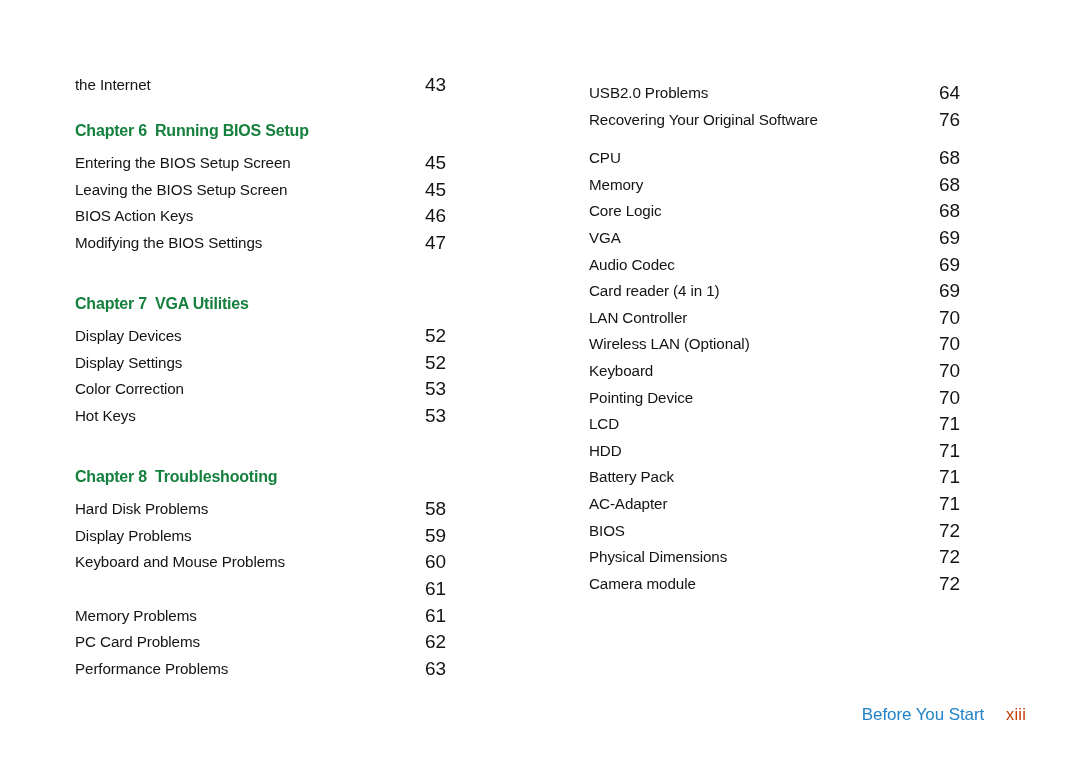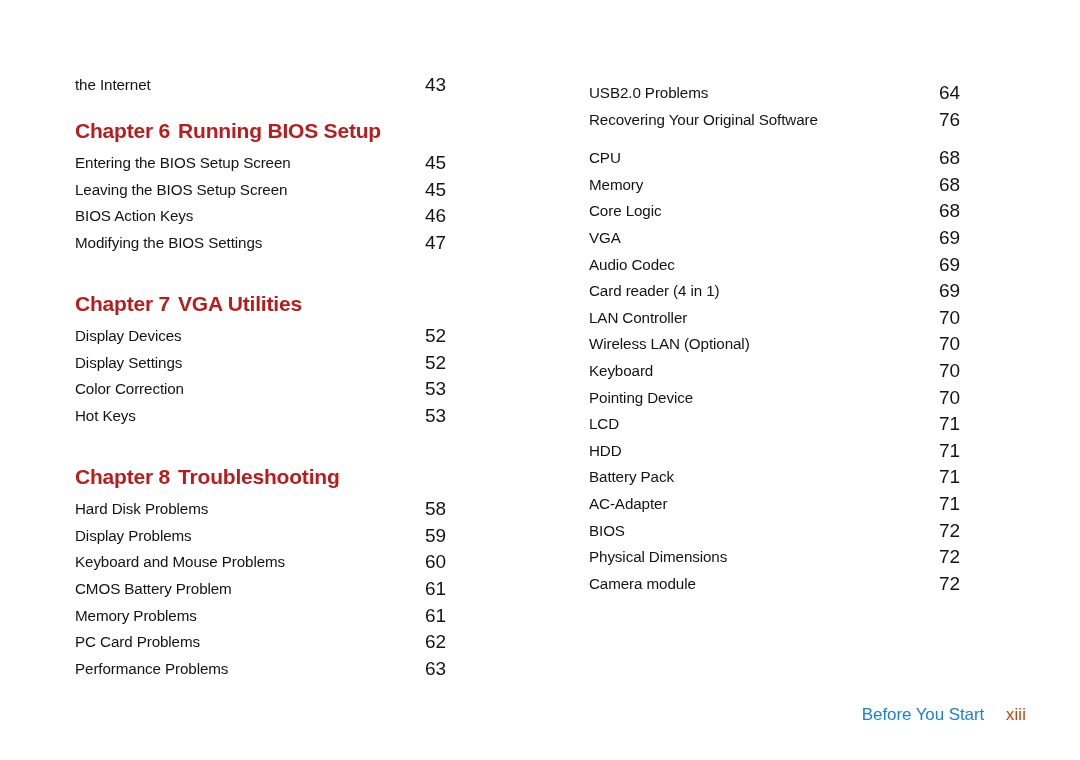--- a/index.html
+++ b/index.html
@@ -50,25 +50,25 @@
     position: absolute;
     top: 0;
     font-size: 19px;
     color: #141414;
   }
   .col-left  .toc-entry .pagenum { left: 350px; }
   .col-right .toc-entry .pagenum { left: 350px; text-align: right; }
 
   
   .toc-heading {
-    font-size: 21px;
+    font-size: 16px;
     font-weight: bold;
     letter-spacing: -0.2px;
     white-space: nowrap;
-    color: #b91c1c;
+    color: #15803d;
     height: 26.6px;
     line-height: 26.6px;
   }
   .toc-heading .chap-num {
     margin-right: 8px;
   }
 
   
   .gap-lg { height: 19px; }
   .gap-md { height: 12px; }
@@ -178,21 +178,20 @@
     </div>
     <div class="toc-entry">
       <span class="label">Display Problems</span>
       <span class="pagenum">59</span>
     </div>
     <div class="toc-entry">
       <span class="label">Keyboard and Mouse Problems</span>
       <span class="pagenum">60</span>
     </div>
     <div class="toc-entry">
-      <span class="label">CMOS Battery Problem</span>
       <span class="pagenum">61</span>
     </div>
     <div class="toc-entry">
       <span class="label">Memory Problems</span>
       <span class="pagenum">61</span>
     </div>
     <div class="toc-entry">
       <span class="label">PC Card Problems</span>
       <span class="pagenum">62</span>
     </div>

